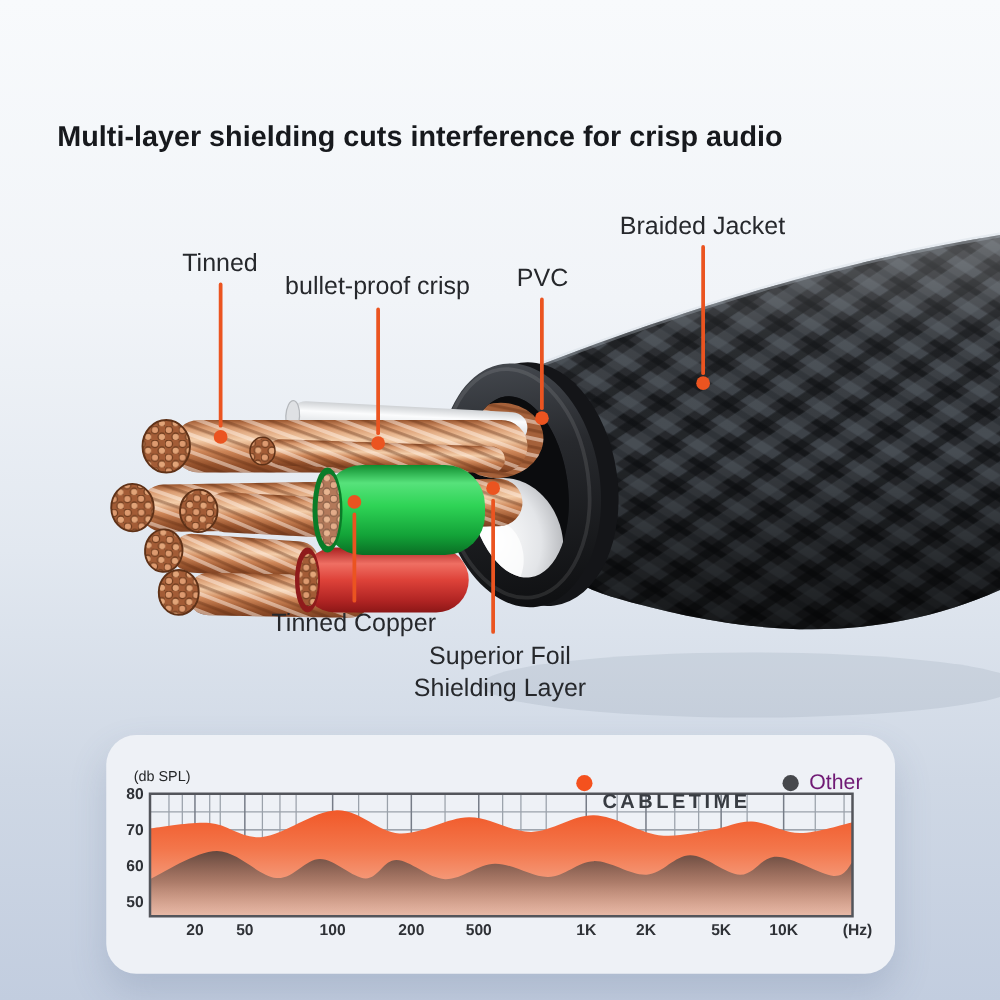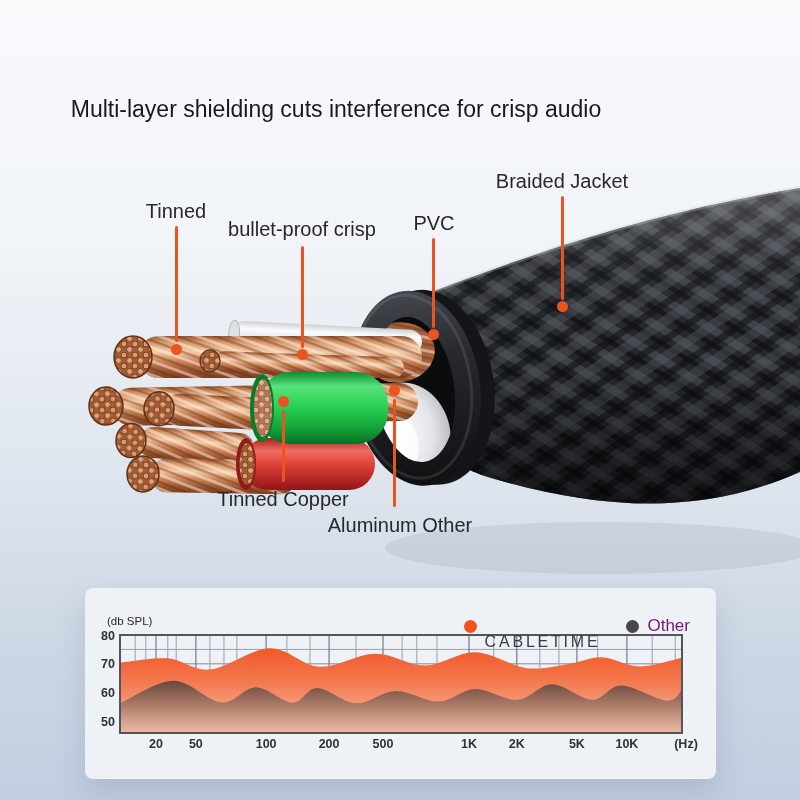--- a/index.html
+++ b/index.html
@@ -8,21 +8,21 @@
     position:relative; width:800px; height:800px; margin:0 auto; overflow:hidden;
     background:linear-gradient(180deg,#f8fafc 0%, #f1f4f8 30%, #e2e8f0 55%, #cfd8e5 78%, #c2cddf 100%);
   }
   
   .title{
     position:absolute; left:0; top:22px; width:800px; text-align:center;
     font-size:55px; font-weight:700; letter-spacing:-0.5px; color:#141619;
   }
   .subtitle{
     position:absolute; left:0; top:96px; width:672px; text-align:center;
-    font-size:23px; font-weight:400; color:#17191d;
+    font-size:23px; font-weight:700; color:#17191d;
   }
   
   .co-label{
     position:absolute; transform:translateX(-50%); white-space:nowrap;
     font-size:20px; color:#26282c; text-align:center; line-height:26px;
   }
   .co-line{ position:absolute; width:3px; background:#eb5420; border-radius:2px;}
   .co-dot{ position:absolute; width:11px; height:11px; border-radius:50%; background:#eb5420;}
   #co-copper  .co-label{left:176px; top:198px;}
   #co-copper  .co-line {left:174.5px; top:226px; height:116px;}
@@ -40,30 +40,30 @@
   #co-tinned  .co-line {left:281.5px; top:410px; height:72px;}
   #co-tinned  .co-label{left:283px; top:486px;}
   #co-foil    .co-dot  {left:388.5px; top:385px;}
   #co-foil    .co-line {left:392.5px; top:399px; height:108px;}
   #co-foil    .co-label{left:400px; top:512px;}
   
   #cable-svg{position:absolute; left:0; top:0;}
   
   .panel{
     position:absolute; left:85px; top:588px; width:631px; height:191px;
-    background:#eef1f6; border-radius:8px;
+    background:#eef1f6; border-radius:24px;
     box-shadow:0 14px 30px rgba(80,100,135,0.20);
   }
   .legend{
     position:absolute; top:13px; right:26px; display:flex; gap:26px; align-items:center;
   }
   .legend-item{display:flex; align-items:center; gap:8px;}
   .legend-dot{width:13px; height:13px; border-radius:50%;}
   .legend-label{font-size:17px; color:#701a75;}
-  .legend-label.brand{font-weight:400; letter-spacing:2.8px; font-size:16px; color:#383c42;margin-top:32px;}
+  .legend-label.brand{font-weight:700; letter-spacing:2.8px; font-size:16px; color:#383c42;margin-top:32px;}
   #chart-svg{position:absolute; left:0; top:0;}
   #chart-svg text{font-family:"Liberation Sans", sans-serif;}
   #chart-svg .tick{font-size:12.5px; font-weight:700; fill:#2e3136;}
   #chart-svg .axis-note{font-size:11.5px; fill:#26282a; font-weight:400;}
 </style>
 </head>
 <body>
 
 <div id="stage">
 
@@ -240,21 +240,22 @@
   </div>
   <div id="co-tinned">
     <div class="co-dot"></div>
     <div class="co-line"></div>
     <div class="co-label">Tinned Copper</div>
   </div>
   <div id="co-foil">
     <div class="co-dot"></div>
     <div class="co-line"></div>
     <div class="co-label">
-      <div>Aluminum Other</div>
+      <div>Superior Foil</div>
+      <div>Shielding Layer</div>
     </div>
   </div>
 
   <div class="panel">
     <svg id="chart-svg" width="631" height="191" viewBox="0 0 631 191">
       <defs>
         <linearGradient id="gradOrange" x1="0" y1="47" x2="0" y2="145" gradientUnits="userSpaceOnUse">
           <stop offset="0" stop-color="#f04c1a"></stop>
           <stop offset="0.45" stop-color="#f3764b"></stop>
           <stop offset="1" stop-color="#f7c0ab"></stop>

